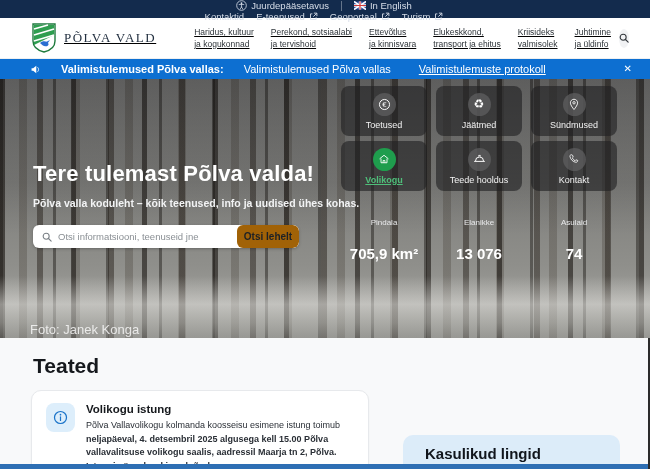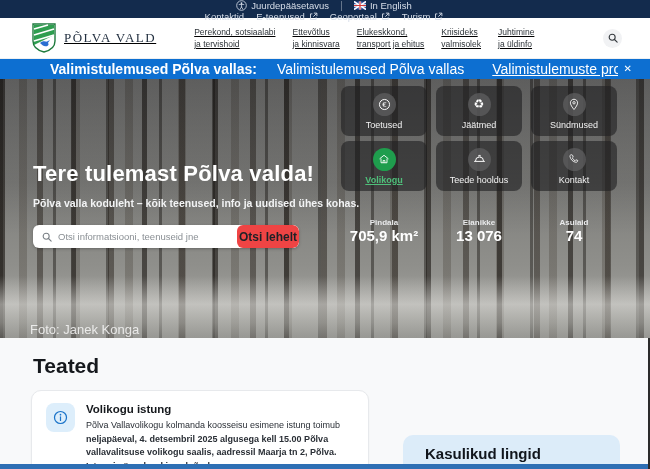--- a/index.html
+++ b/index.html
@@ -21,21 +21,21 @@
   .brand { display:flex; align-items:center; gap:8px; text-decoration:none; cursor:pointer; }
   .brandname { font-family:"Liberation Serif", serif; font-size:13px; letter-spacing:1.5px; color:#233040; white-space:nowrap; }
   .mainnav { display:flex; align-items:center; gap:17px; margin-left:38px; flex:1; }
   .navitem { font-size:8.5px; line-height:1.45; color:#2d3338; text-decoration:none; cursor:pointer; white-space:nowrap; }
   .searchbtn { width:19px; height:19px; border-radius:50%; background:#f1f2f4; border:none; display:flex;
                align-items:center; justify-content:center; cursor:pointer; margin-left:8px; }
 
   
   .notice-bar { position:absolute; top:59px; left:0; width:650px; height:20px; background:#0d6fd1; color:#fff;
                 display:flex; align-items:center; padding:0 12px 0 30px; z-index:28; }
-  .notice-inner { display:flex; align-items:flex-end; gap:20px; font-size:14px; flex:1; white-space:nowrap; overflow:hidden; }
+  .notice-inner { display:flex; align-items:flex-end; gap:20px; font-size:11px; flex:1; white-space:nowrap; overflow:hidden; }
   .notice-inner strong { font-weight:700; }
   .notice-link { color:#fff; text-decoration:underline; cursor:pointer;margin-left:8px; }
   .notice-close { background:none; border:none; color:#fff; font-size:10px; cursor:pointer; padding:2px 6px; line-height:1; }
 
   
   .hero { position:absolute; top:79px; left:0; width:650px; height:259px; overflow:hidden;
     background:
       linear-gradient(180deg, rgba(8,8,10,.35) 0%, rgba(15,15,18,.12) 38%, rgba(0,0,0,0) 60%),
       linear-gradient(180deg, rgba(0,0,0,0) 76%, rgba(225,224,220,.55) 87%, rgba(175,175,170,.6) 94%, rgba(130,130,126,.45) 100%),
       repeating-linear-gradient(90deg, rgba(28,24,20,.62) 0 5px, rgba(0,0,0,0) 5px 37px, rgba(40,34,28,.5) 37px 43px, rgba(0,0,0,0) 43px 71px),
@@ -43,36 +43,36 @@
       linear-gradient(180deg, #8c8c8a 0%, #7e7e7b 40%, #8f8f8b 72%, #a9a9a5 100%);
   }
   .hero h1 { position:absolute; left:33px; top:82px; font-size:22px; font-weight:700; color:#ffffff; letter-spacing:.2px; }
   .hero-sub { position:absolute; left:33px; top:118px; font-size:10.5px; font-weight:600; color:#f3f4f5; }
   .searchbar { position:absolute; left:33px; top:146px; width:266px; height:23px; background:#ffffff;
                border-radius:6px; display:flex; align-items:center; overflow:hidden; box-shadow:0 1px 3px rgba(0,0,0,.25); }
   .searchbar svg { margin-left:9px; flex:none; }
   .searchbar input { flex:1; border:none; outline:none; font-size:9.5px; color:#333; padding:0 6px; min-width:0;
                      font-family:"Liberation Sans", sans-serif; background:transparent; }
   .searchbar input::placeholder { color:#8a8f94; }
-  .searchbar button { flex:none; width:62px; height:23px; background:#ef4444; border:none; font-size:12px; font-weight:700;
+  .searchbar button { flex:none; width:62px; height:23px; background:#a16207; border:none; font-size:10px; font-weight:700;
                       color:#1d2126; cursor:pointer; font-family:"Liberation Sans", sans-serif; border-radius:6px; }
   .credit { position:absolute; left:30px; top:243px; font-size:13px; color:rgba(255,255,255,.78); }
 
   .hero-right { position:absolute; left:341px; top:0; width:277px; }
   .popular-title { margin-top:36px; text-align:center; color:#ffffff; font-size:10px; font-weight:600; }
   .tiles { margin-top:7px; display:grid; grid-template-columns:repeat(3, 86px); column-gap:9px; row-gap:5px; }
   .tile { height:50px; background:rgba(32,32,34,.62); border-radius:8px; display:flex; flex-direction:column;
           align-items:center; justify-content:center; gap:4px; text-decoration:none; cursor:pointer; }
   .tile-icon { width:23px; height:23px; border-radius:50%; background:rgba(95,95,97,.72); display:flex;
                align-items:center; justify-content:center; color:#fff; font-size:12px; line-height:1; }
   .tile-label { font-size:9px; color:#f2f2f2; }
   .tile.active .tile-icon { background:#1f9d4d; }
   .tile.active .tile-label { color:#4fbf7a; text-decoration:underline; font-weight:700; }
   .stats { margin-top:27px; display:grid; grid-template-columns:repeat(3, 86px); column-gap:9px; text-align:center; }
-  .stat-label { display:block; font-size:8px; color:#e9eaeb; font-weight:700; margin-bottom:0; }
+  .stat-label { display:block; font-size:8px; color:#e9eaeb; font-weight:400; margin-bottom:18px; }
   .stat-value { display:block; font-size:15px; color:#ffffff; font-weight:600; }
 
   
   .content { position:absolute; top:338px; left:0; width:650px; height:131px; background:#f8f9fa; }
   .content h2 { position:absolute; left:33px; top:16px; font-size:21px; font-weight:800; color:#15181c; }
   .notice-card { position:absolute; left:31px; top:52px; width:338px; height:86px; background:#ffffff;
                  border:1px solid #e7e9ec; border-radius:10px; box-shadow:0 1px 2px rgba(16,24,40,.05);
                  display:flex; gap:11px; padding:12px 14px; cursor:pointer; }
   .info-badge { flex:none; width:29px; height:29px; border-radius:8px; background:#ddeefb;
                 display:flex; align-items:center; justify-content:center; }
@@ -145,20 +145,21 @@
       <svg width="24" height="30" viewBox="0 0 24 30">
         <path d="M1 1h22v17c0 6-5 9.5-11 11C6 27.5 1 24 1 18V1z" fill="#ffffff" stroke="#1d7a3c" stroke-width="1.4"></path>
         <path d="M2 2h20v10L2 22V2z" fill="#2e9e4f"></path>
         <path d="M2 6l14-4M2 12l20-6M2 18l20-6" stroke="#ffffff" stroke-width="1.6" fill="none"></path>
         <path d="M8 20c2-2 5-2 7-1 1.5.8 2 2.5 1 3.5-1.5 1.3-4 1-5.5-.2L8 20z" fill="#2b6fd1"></path>
         <path d="M14 19l4-2-2.5 3.5z" fill="#2b6fd1"></path>
       </svg>
       <span class="brandname">PÕLVA VALD</span>
     </a>
     <nav class="mainnav">
+      <a class="navitem"><span>Haridus, kultuur</span><br><span>ja kogukonnad</span></a>
       <a class="navitem"><span>Perekond, sotsiaalabi</span><br><span>ja tervishoid</span></a>
       <a class="navitem"><span>Ettevõtlus</span><br><span>ja kinnisvara</span></a>
       <a class="navitem"><span>Elukeskkond,</span><br><span>transport ja ehitus</span></a>
       <a class="navitem"><span>Kriisideks</span><br><span>valmisolek</span></a>
       <a class="navitem"><span>Juhtimine</span><br><span>ja üldinfo</span></a>
     </nav>
     <button class="searchbtn">
       <svg width="10" height="10" viewBox="0 0 12 12">
           <circle cx="5" cy="5" r="3.6" fill="none" stroke="#33383d" stroke-width="1.3"></circle>
           <path d="M7.8 7.8L11 11" stroke="#33383d" stroke-width="1.3" stroke-linecap="round"></path>

